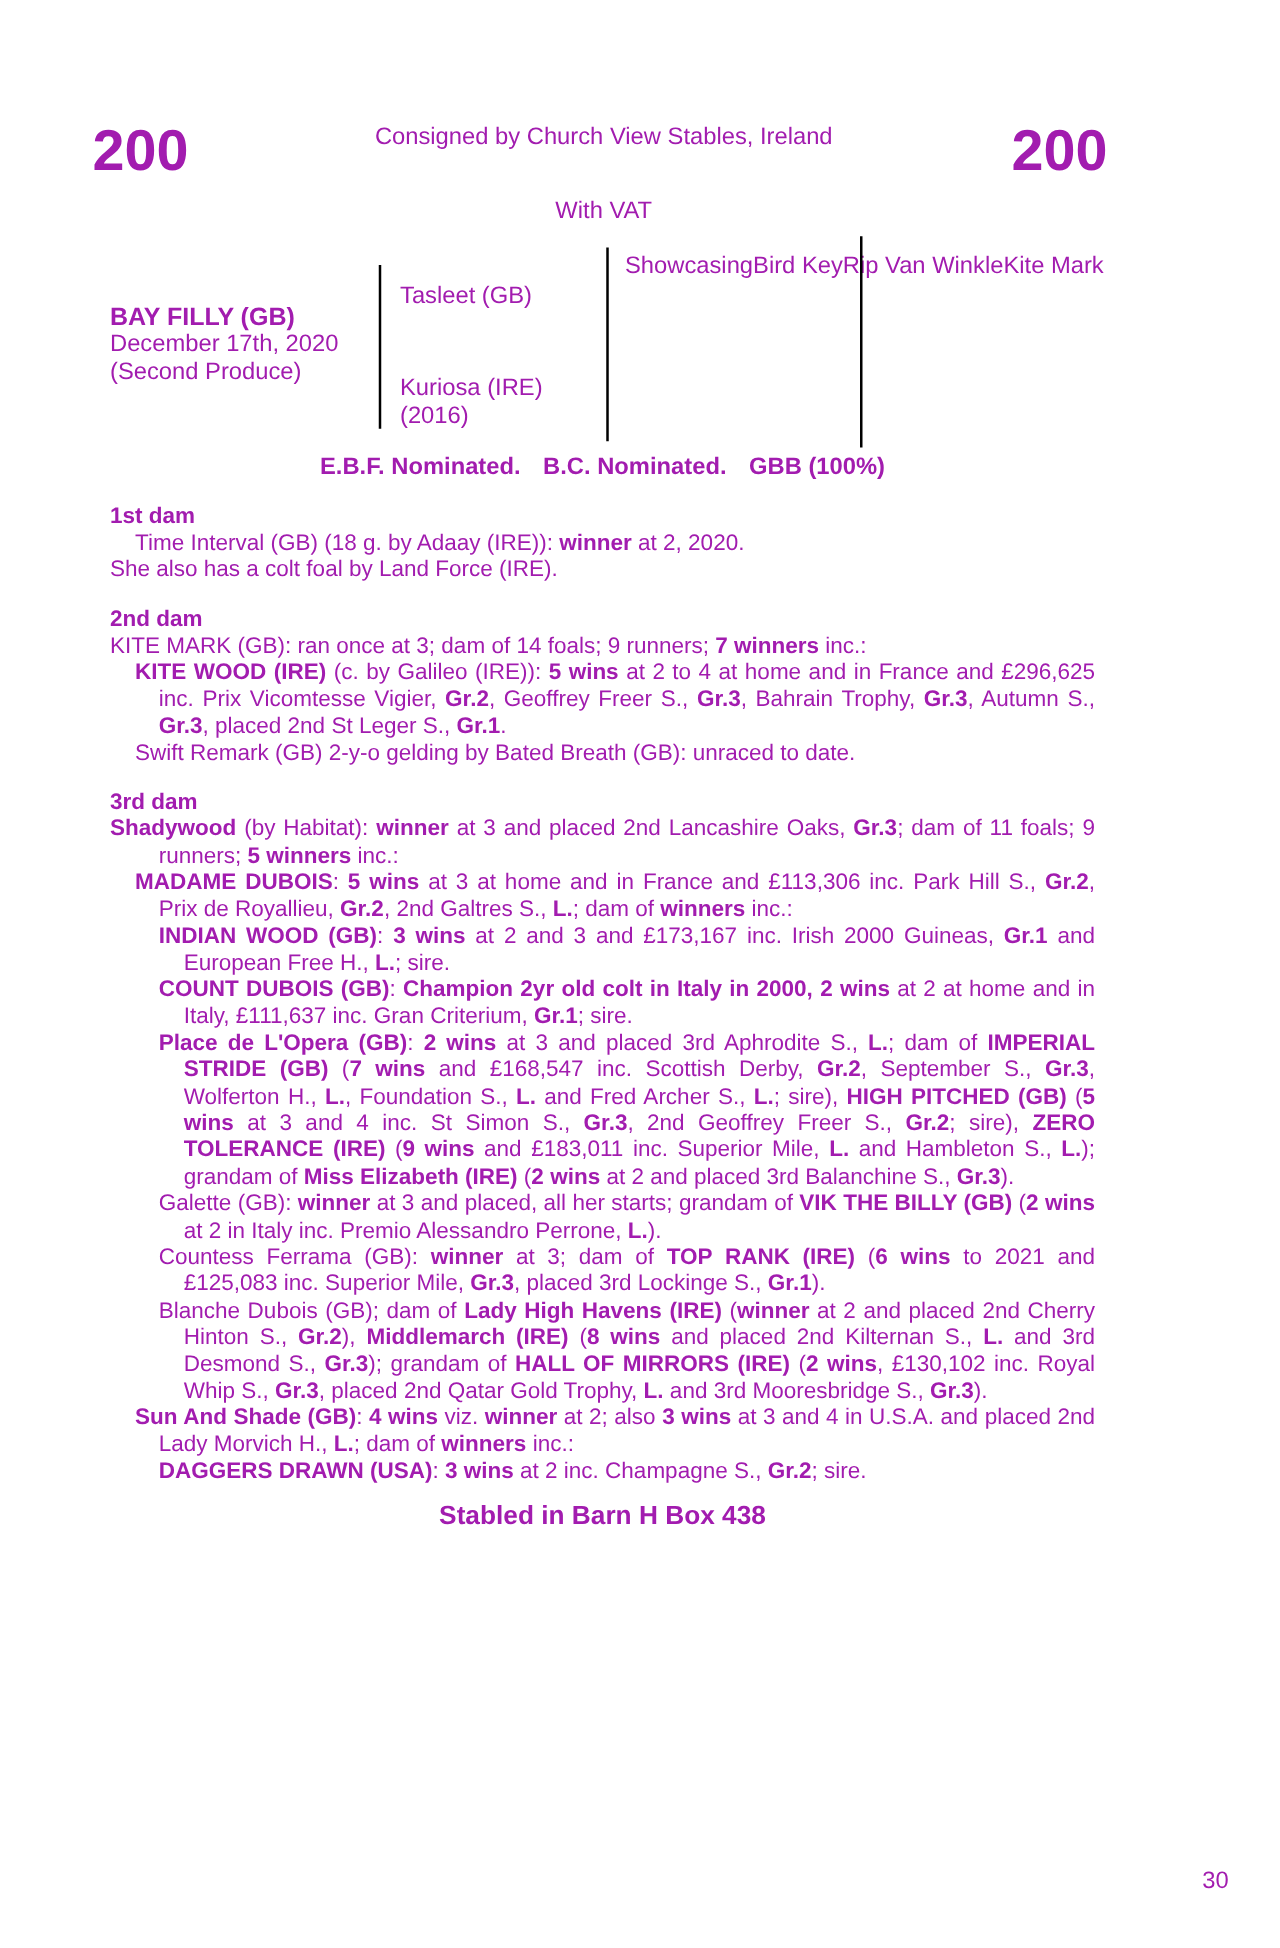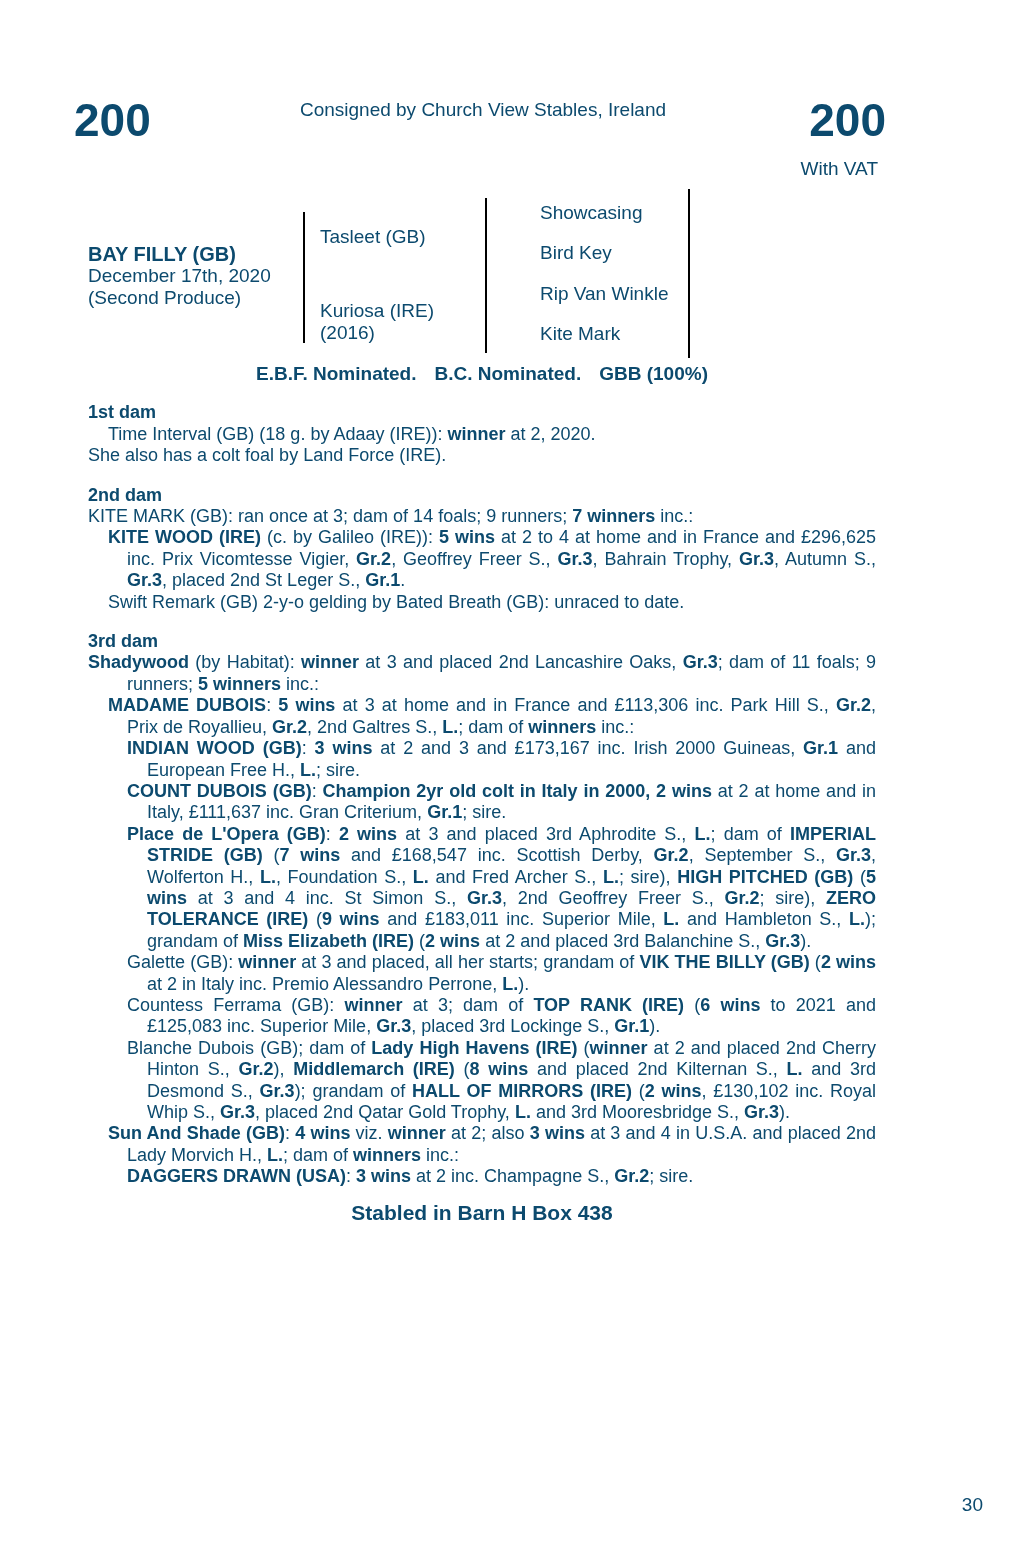--- a/index.html
+++ b/index.html
@@ -1,31 +1,31 @@
 <!DOCTYPE html>
 <html><head>
 <meta charset="utf-8">
 <style>
   html,body{margin:0;padding:0;background:#fff;}
   .page{position:relative;width:1024px;height:1558px;background:#ffffff;overflow:hidden;
-        font-family:"Liberation Sans", sans-serif;color:#0c4a6e;}
+        font-family:"Liberation Sans", sans-serif;color:#a21caf;}
   .lot-left{position:absolute;left:74px;top:98px;font-size:46px;font-weight:bold;line-height:44px;}
   .lot-right{position:absolute;left:88px;top:98px;width:798px;text-align:right;font-size:46px;font-weight:bold;line-height:44px;}
   .consignor{position:absolute;left:88px;top:99px;width:790px;text-align:center;font-size:19px;}
-  .vat{position:absolute;left:88px;top:158px;width:790px;text-align:right;font-size:19px;}
+  .vat{position:absolute;left:88px;top:158px;width:790px;text-align:center;font-size:19px;}
 
   .pedigree{position:absolute;left:88px;top:188px;width:810px;height:176px;font-size:19px;}
   .ped-col1{position:absolute;left:0;top:55px;line-height:22px;}
   .ped-name{font-weight:bold;font-size:20px;}
   .rule{position:absolute;width:2px;background:#000;}
   .rule1{left:215px;top:24px;height:131px;}
   .rule2{left:397px;top:10px;height:155px;}
   .rule3{left:600px;top:1px;height:169px;}
   .ped-col2{position:absolute;left:232px;top:38px;height:118px;display:flex;flex-direction:column;justify-content:space-between;line-height:22px;}
-  .ped-col3{position:absolute;left:412px;top:15px;height:140px;display:flex;flex-direction:column;justify-content:space-between;line-height:19px;margin-left:40px;}
+  .ped-col3{position:absolute;left:412px;top:15px;height:140px;display:flex;justify-content:space-between;line-height:19px;}
   .ped-col4{position:absolute;left:615px;top:6px;line-height:21px;}
 
   .bodytext{position:absolute;left:88px;top:363px;width:788px;font-size:18px;line-height:21.4px;}
   .nominations{display:flex;justify-content:center;gap:18px;font-weight:bold;font-size:19px;}
   .section-heading{font-size:18px;font-weight:bold;margin:18px 0 0 0;}
   .para{margin:0;text-align:justify;}
   .ind0{padding-left:39px;text-indent:-39px;}
   .ind1{padding-left:39px;text-indent:-19px;}
   .ind2{padding-left:59px;text-indent:-20px;}
   .bold{font-weight:bold;}

